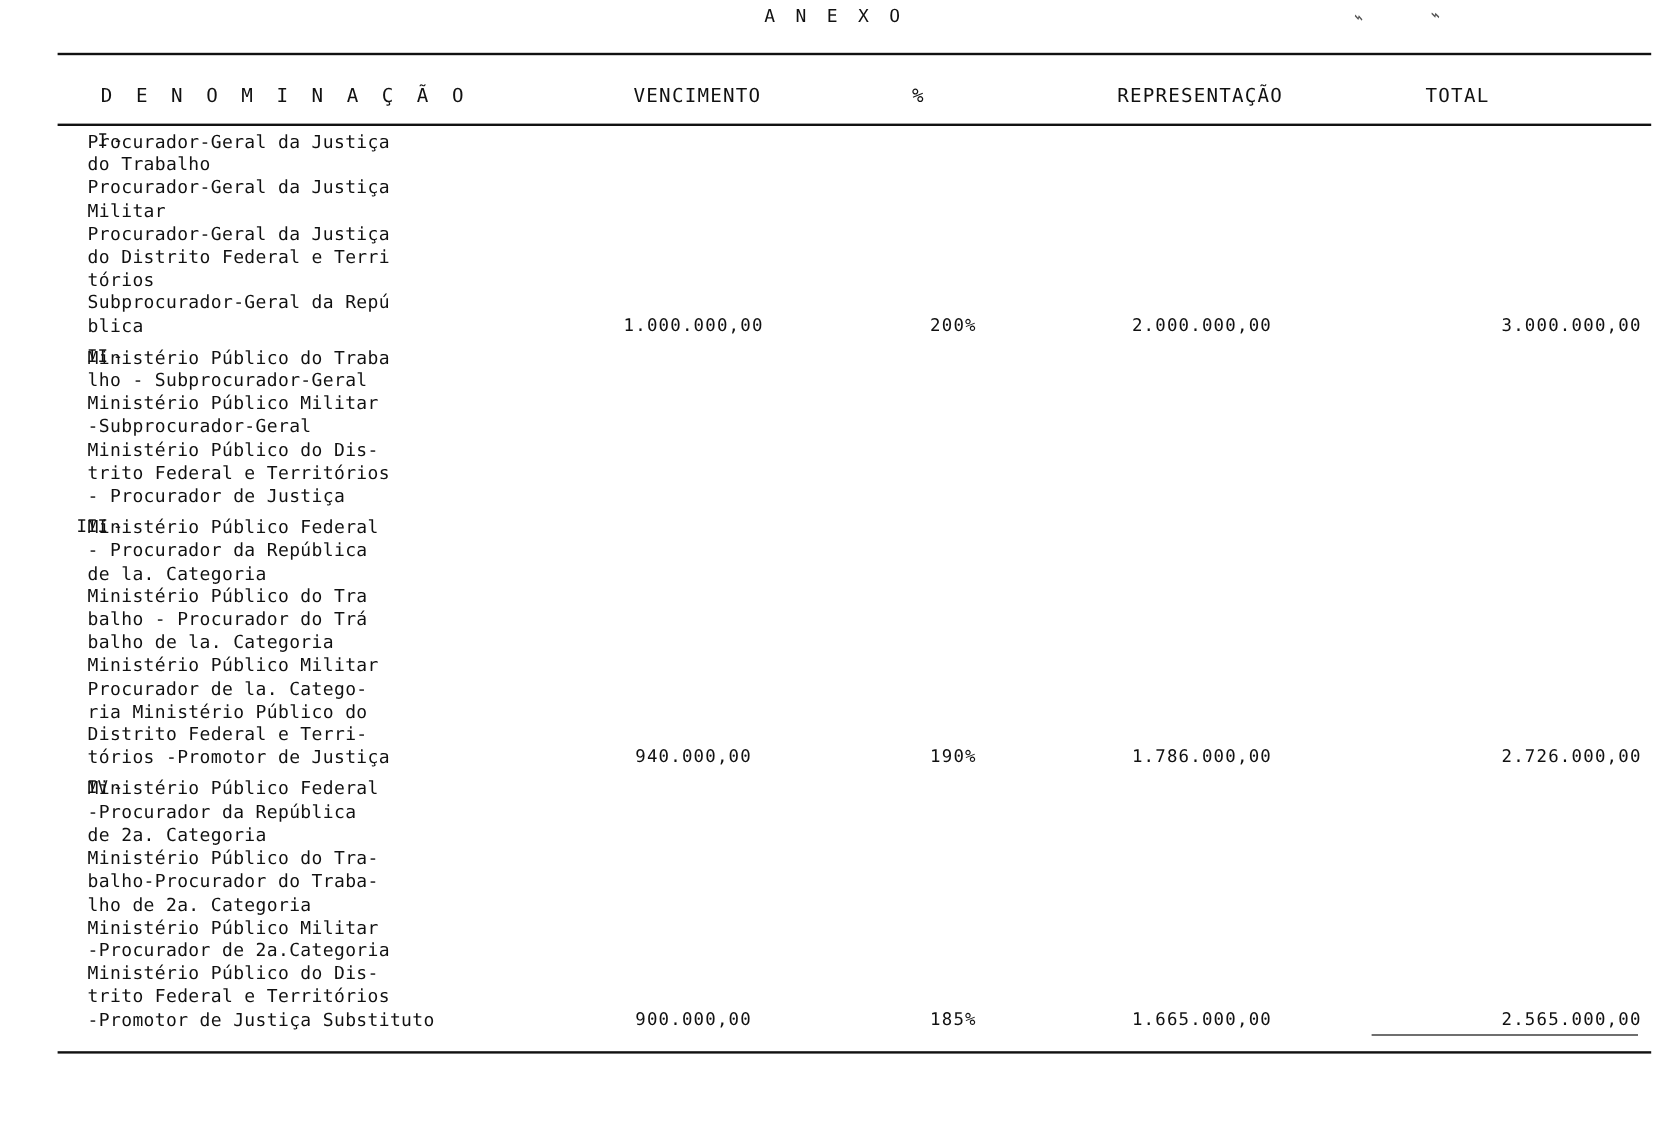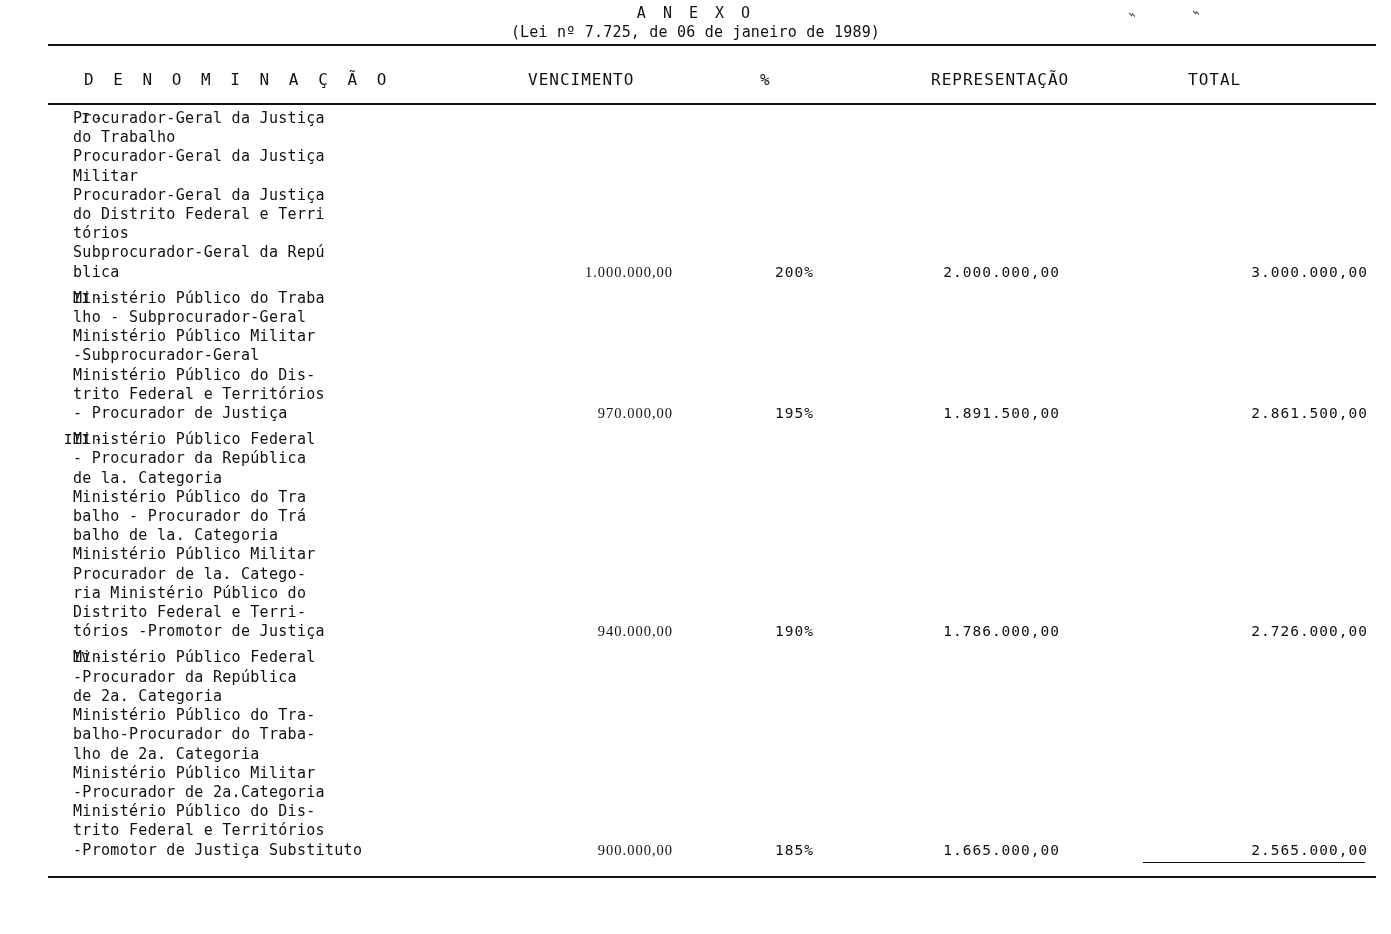--- a/index.html
+++ b/index.html
@@ -122,21 +122,21 @@
     left: 0;
     width: 100%;
     height: 19.2px;
   }
   .num {
     position: absolute;
     font-size: 14.5px;
     line-height: 19.2px;
     white-space: nowrap;
   }
-  .num-venc { left: 435px; width: 190px; text-align: right; letter-spacing: 1px; font-family: Liberation Serif, serif;}
+  .num-venc { left: 435px; width: 190px; text-align: center; letter-spacing: 1px;}
   .num-pct  { left: 700px; width: 66px; text-align: right; letter-spacing: 1px;}
   .num-repr { left: 797px; width: 215px; text-align: right; letter-spacing: 1px;}
   .num-total{ left: 1095px; width: 225px; text-align: right; letter-spacing: 1px;}
 
   
   .underline-total::after {
     content: "";
     position: absolute;
     left: 1095px;
     width: 222px;
@@ -150,21 +150,20 @@
   .row-3 { margin-top: 7px; }
   .row-4 { margin-top: 7px; }
 </style>
 </head>
 <body>
 
 <div class="page">
 
   <div class="doc-header">
     <div class="doc-title">A N E X O</div>
-    <div class="doc-subtitle">(Lei nº 7.725, de 06 de janeiro de 1989)</div>
   </div>
 
   <div class="mark mark-a">⌁</div>
   <div class="mark mark-b">⌁</div>
 
   <div class="rule rule-top"></div>
   <div class="rule rule-head"></div>
   <div class="rule rule-bottom"></div>
 
   <div class="table">
@@ -202,26 +201,20 @@
       <div class="row row-2">
         <div class="rn">II</div>
         <div class="dash">-</div>
         <div class="denom">Ministério Público do Traba
 lho - Subprocurador-Geral
 Ministério Público Militar
 -Subprocurador-Geral
 Ministério Público do Dis-
 trito Federal e Territórios
 - Procurador de Justiça</div>
-        <div class="nums">
-          <div class="num num-venc">970.000,00</div>
-          <div class="num num-pct">195%</div>
-          <div class="num num-repr">1.891.500,00</div>
-          <div class="num num-total">2.861.500,00</div>
-        </div>
       </div>
 
       <div class="row row-3">
         <div class="rn">III</div>
         <div class="dash">-</div>
         <div class="denom">Ministério Público Federal
 - Procurador da República
 de la. Categoria
 Ministério Público do Tra
 balho - Procurador do Trá

